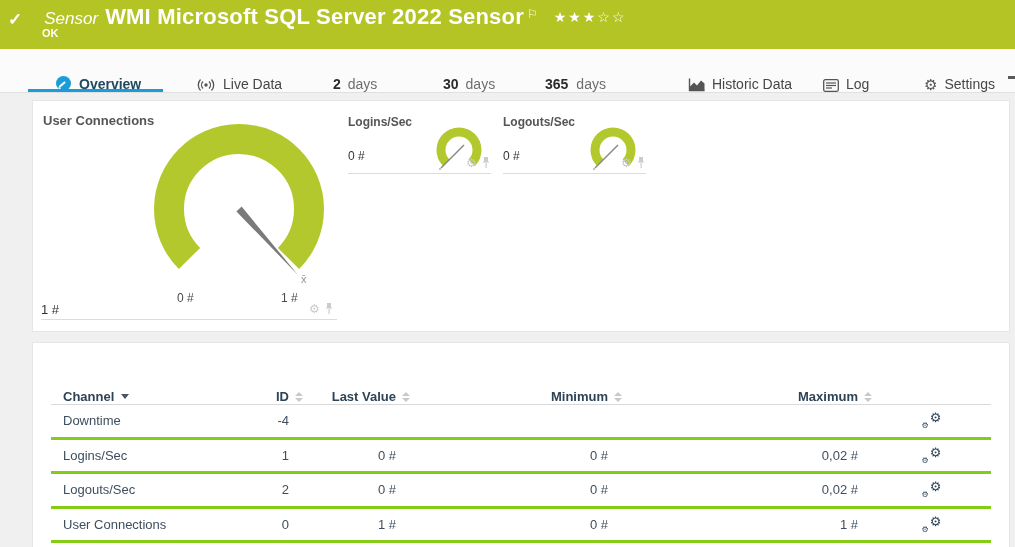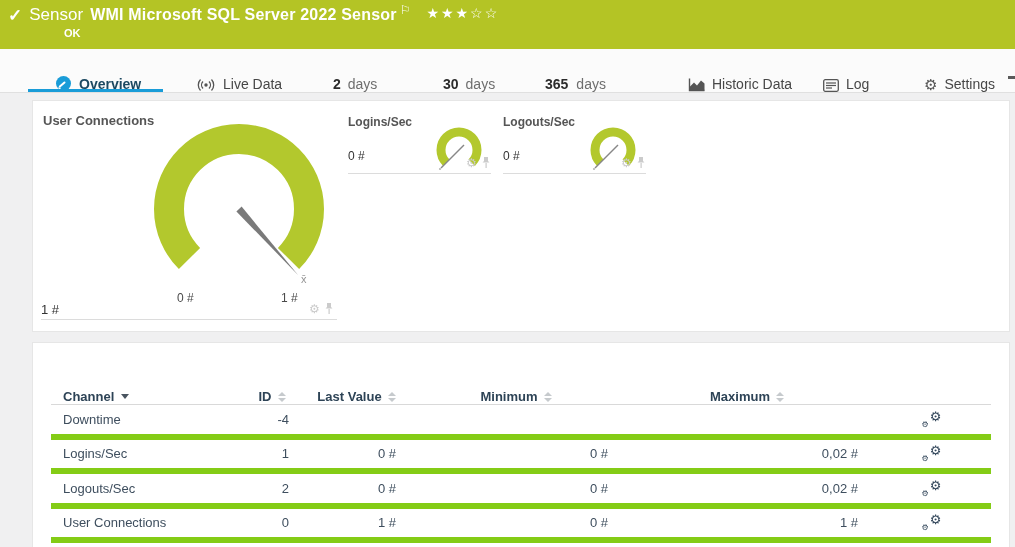--- a/index.html
+++ b/index.html
@@ -11,25 +11,25 @@
     color:#3e4e5e;
   }
 
   
   .hdr {
     position:absolute; left:0; top:0; width:1015px; height:49px;
     background:#b4c425; color:#fff;
   }
   .hdr-line1 { position:absolute; left:8px; top:4px; display:flex; align-items:baseline; }
   .hdr-check { font-size:17px; font-weight:700; margin-right:7px; position:relative; top:1px; }
-  .hdr-kind  { font-size:17px; margin-right:7px; }
-  .hdr-title { font-weight:700; font-size:16px; letter-spacing:.2px; }
+  .hdr-kind  { font-style:italic; font-size:17px; margin-right:7px;margin-left:15px; }
+  .hdr-title { font-weight:700; font-size:22px; letter-spacing:.2px; }
   .hdr-flag  { font-size:12px; position:relative; top:-6px; margin-left:3px; }
   .hdr-stars { font-size:14px; letter-spacing:2px; margin-left:16px; position:relative; top:-2px; }
-  .hdr-status{ position:absolute; left:64px; top:27px; font-size:11px; font-weight:700; }
+  .hdr-status{ position:absolute; left:42px; top:27px; font-size:11px; font-weight:700; }
 
   
   .tabbar {
     position:absolute; left:0; top:49px; width:1015px; height:44px;
     background:#fbfbfb; border-bottom:1px solid #e0e0e0;
   }
   .tab {
     position:absolute; top:10px; height:33px;
     display:flex; align-items:flex-end; gap:7px;
     font-size:14px; color:#474747; cursor:pointer; white-space:nowrap;
@@ -67,24 +67,24 @@
 
   
   .tbl { position:absolute; left:18px; top:0; width:940px; }
   .trow, .thead {
     display:grid;
     grid-template-columns:190px 62px 107px 212px 250px 1fr;
     align-items:center;
   }
   .thead { height:62px; align-items:end; padding-bottom:0; border-bottom:1px solid #d9d9d9;
            font-size:13px; font-weight:700; color:#2d4356; }
-  .trow  { height:34.5px; border-bottom:6px solid #84cc16; font-size:13px; color:#3e4e5e; }
+  .trow  { height:34.5px; border-bottom:3px solid #84cc16; font-size:13px; color:#3e4e5e; }
   .c-chan { padding-left:12px; text-align:left; }
   .c-num  { text-align:right; padding-right:14px; }
-  .h-right{ display:flex; justify-content:center; align-items:center; }
+  .h-right{ display:flex; justify-content:flex-end; align-items:center; }
   .h-left { display:flex; justify-content:flex-start; align-items:center; padding-left:12px; }
   .sort { display:inline-flex; flex-direction:column; margin-left:6px; cursor:pointer; }
   .sort .s-up   { width:0; height:0; border-left:4px solid transparent; border-right:4px solid transparent; border-bottom:4px solid #c6cacd; margin-bottom:2px; }
   .sort .s-down { width:0; height:0; border-left:4px solid transparent; border-right:4px solid transparent; border-top:4px solid #c6cacd; }
   .caret-down { display:inline-block; width:0; height:0; border-left:4px solid transparent; border-right:4px solid transparent; border-top:5px solid #4a5560; margin-left:7px; cursor:pointer; }
   .c-gear { justify-self:center; position:relative; width:20px; height:17px; cursor:pointer; }
   .c-gear .g-big { position:absolute; right:0; top:-2px; font-size:13px; color:#33475b; }
   .c-gear .g-small { position:absolute; left:0; bottom:-1px; font-size:8px; color:#33475b; }
 </style>
 </head>

